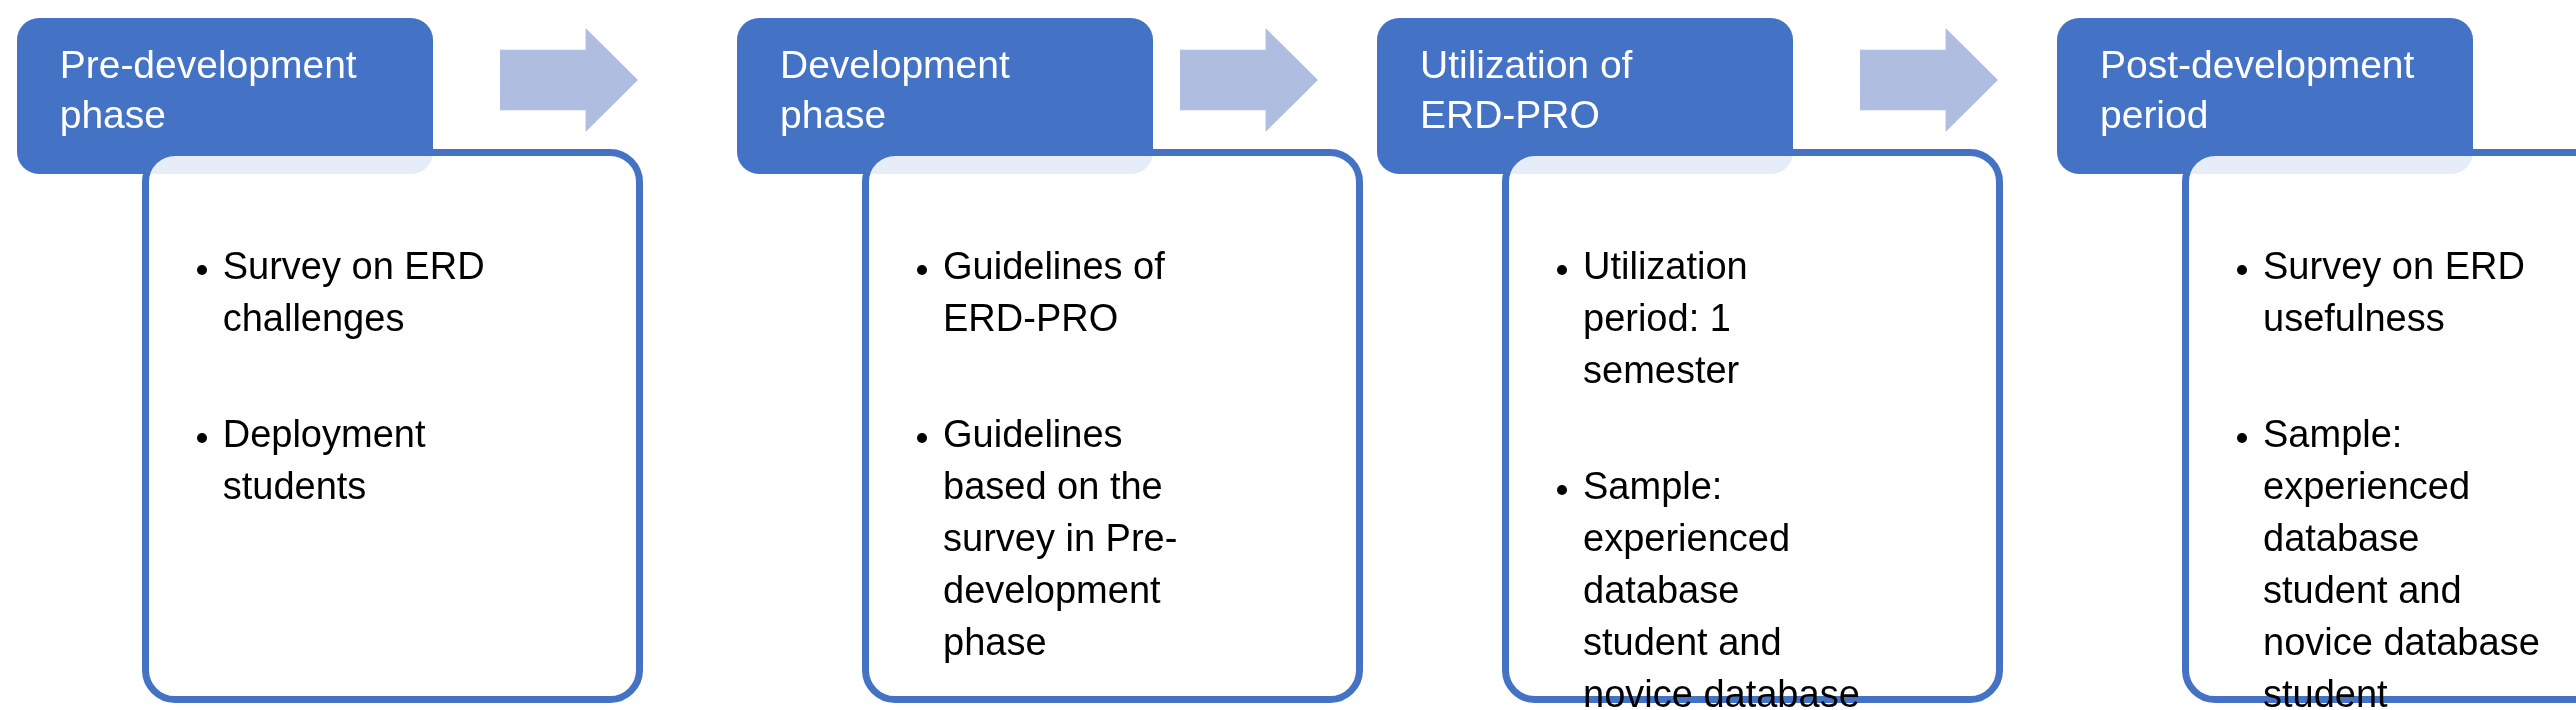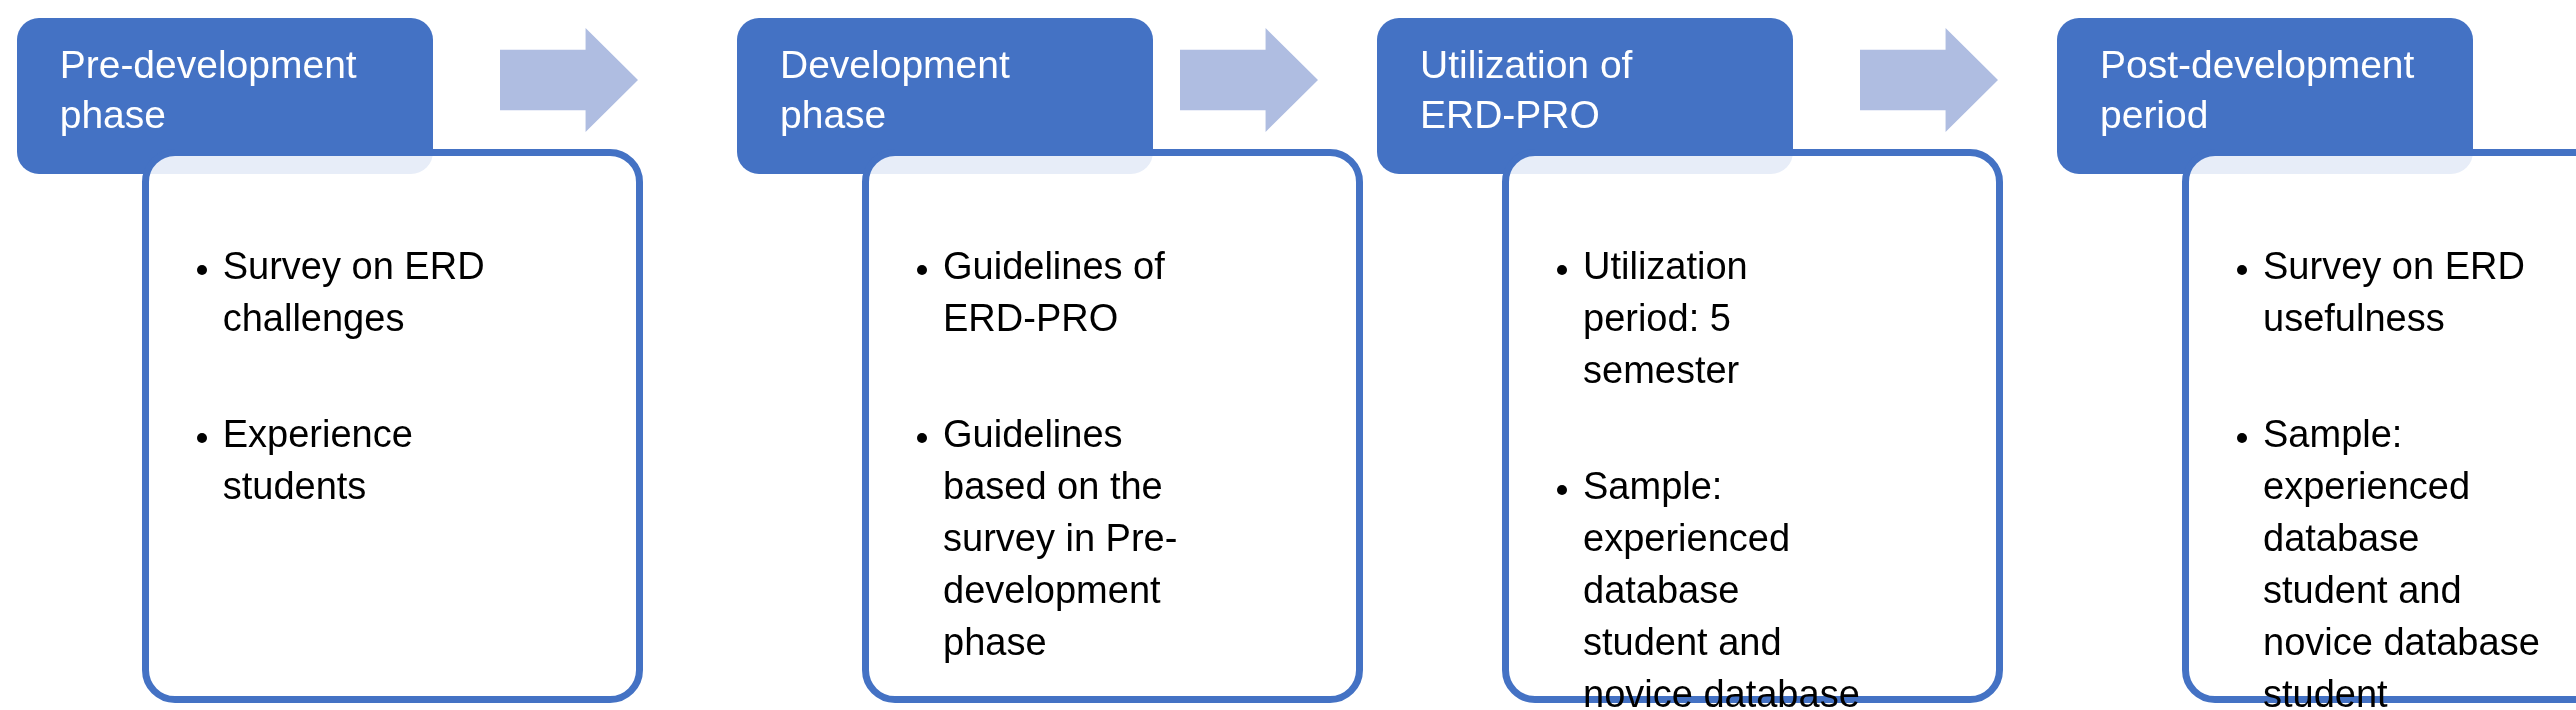--- a/index.html
+++ b/index.html
@@ -69,21 +69,21 @@
 
   <div class="group g0">
     <div class="hdr">
       <div class="hdr-title">Pre-development
 phase</div>
     </div>
     <div class="box">
       <ul class="bullets">
         <li>Survey on ERD
 challenges</li>
-        <li>Experience
+        <li>Deployment
 students</li>
       </ul>
     </div>
   </div>
 
   <div class="arrow a0"></div>
 
   <div class="group g1">
     <div class="hdr">
       <div class="hdr-title">Development
@@ -105,21 +105,21 @@
   <div class="arrow a1"></div>
 
   <div class="group g2">
     <div class="hdr">
       <div class="hdr-title">Utilization of
 ERD-PRO</div>
     </div>
     <div class="box">
       <ul class="bullets">
         <li>Utilization
-period: 5
+period: 1
 semester</li>
         <li>Sample:
 experienced
 database
 student and
 novice database
 student</li>
       </ul>
     </div>
   </div>

